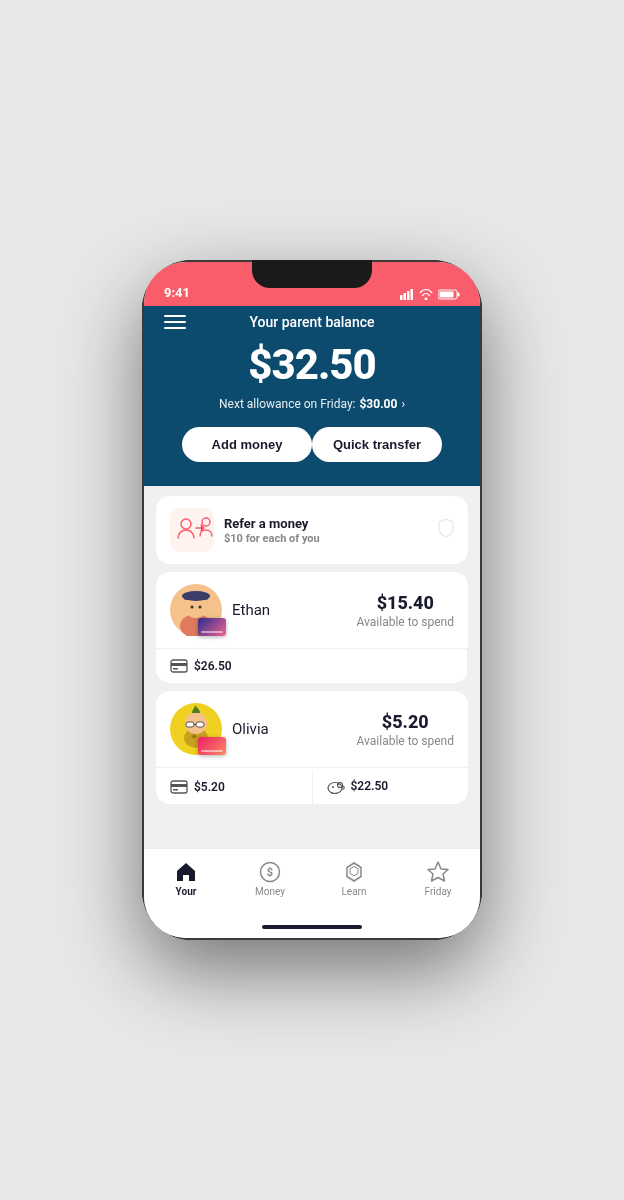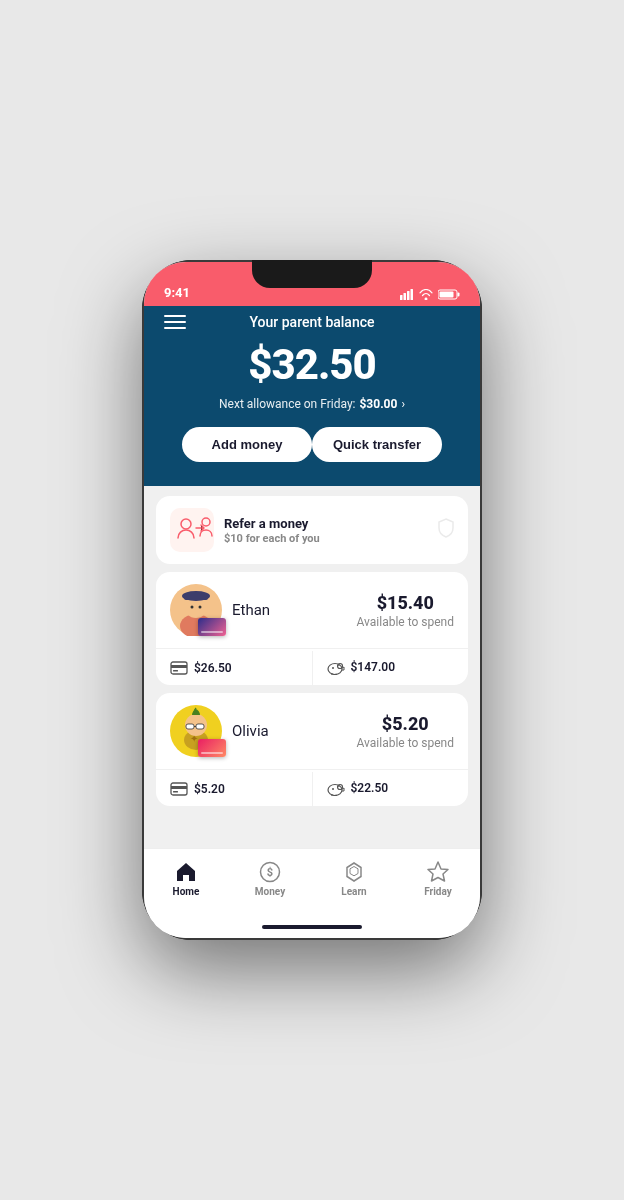--- a/index.html
+++ b/index.html
@@ -279,21 +279,21 @@
       flex-direction: column;
       align-items: center;
       gap: 3px;
       cursor: pointer;
       flex: 1;
     }
 
     .nav-item-label {
       font-size: 10px;
       color: #888;
-      font-weight: 700;
+      font-weight: 400;
     }
 
     .nav-item.active .nav-item-label {
       color: #1a1a2e;
       font-weight: 700;
     }
 
     .nav-icon {
       width: 22px;
       height: 22px;
@@ -427,32 +427,20 @@
           </div>
         </div>
         <div class="child-stats">
           <div class="child-stat">
             <svg width="18" height="14" viewBox="0 0 18 14">
               <rect x="1" y="1" width="16" height="12" rx="2" fill="none" stroke="#555" stroke-width="1.3"></rect>
               <rect x="1" y="4" width="16" height="3" fill="#555"></rect>
               <rect x="3" y="9" width="5" height="1.5" rx="0.5" fill="#555"></rect>
             </svg>
             <span class="stat-value">$26.50</span>
-          </div>
-          <div class="child-stat">
-            <svg width="18" height="16" viewBox="0 0 18 16">
-              <ellipse cx="8" cy="10" rx="7" ry="5.5" fill="none" stroke="#555" stroke-width="1.2"></ellipse>
-              <circle cx="13" cy="7" r="2.5" fill="none" stroke="#555" stroke-width="1.2"></circle>
-              <path d="M10.5 7.5 C11 6.5 12 6 13 6" stroke="#555" stroke-width="1" fill="none"></path>
-              <line x1="5" y1="14.5" x2="5" y2="16" stroke="#555" stroke-width="1.2" stroke-linecap="round"></line>
-              <line x1="9" y1="15" x2="9" y2="16" stroke="#555" stroke-width="1.2" stroke-linecap="round"></line>
-              <circle cx="6" cy="9" r="1" fill="#555"></circle>
-              <path d="M15 9 L17 8 L17 11 L15 11" stroke="#555" stroke-width="1" fill="none"></path>
-            </svg>
-            <span class="stat-value">$147.00</span>
           </div>
         </div>
       </div>
 
       <div class="child-card">
         <div class="child-info">
           <div style="position:relative; width:52px; height:52px; flex-shrink:0;">
             <svg width="52" height="52" viewBox="0 0 52 52">
               <circle cx="26" cy="26" r="26" fill="#f0d020"></circle>
 
@@ -507,21 +495,21 @@
     </div>
 
     <div class="bottom-nav">
 
       <div class="nav-item active">
         <div class="nav-icon">
           <svg width="22" height="22" viewBox="0 0 22 22">
             <path d="M2 10 L11 2 L20 10 L20 20 L14 20 L14 14 L8 14 L8 20 L2 20 Z" fill="#1a1a2e"></path>
           </svg>
         </div>
-        <span class="nav-item-label">Home</span>
+        <span class="nav-item-label">Your</span>
       </div>
 
       <div class="nav-item">
         <div class="nav-icon">
           <svg width="22" height="22" viewBox="0 0 22 22">
             <circle cx="11" cy="11" r="9.5" fill="none" stroke="#888" stroke-width="1.5"></circle>
             <text x="11" y="15" text-anchor="middle" font-size="11" font-weight="bold" fill="#888">$</text>
           </svg>
         </div>
         <span class="nav-item-label">Money</span>

